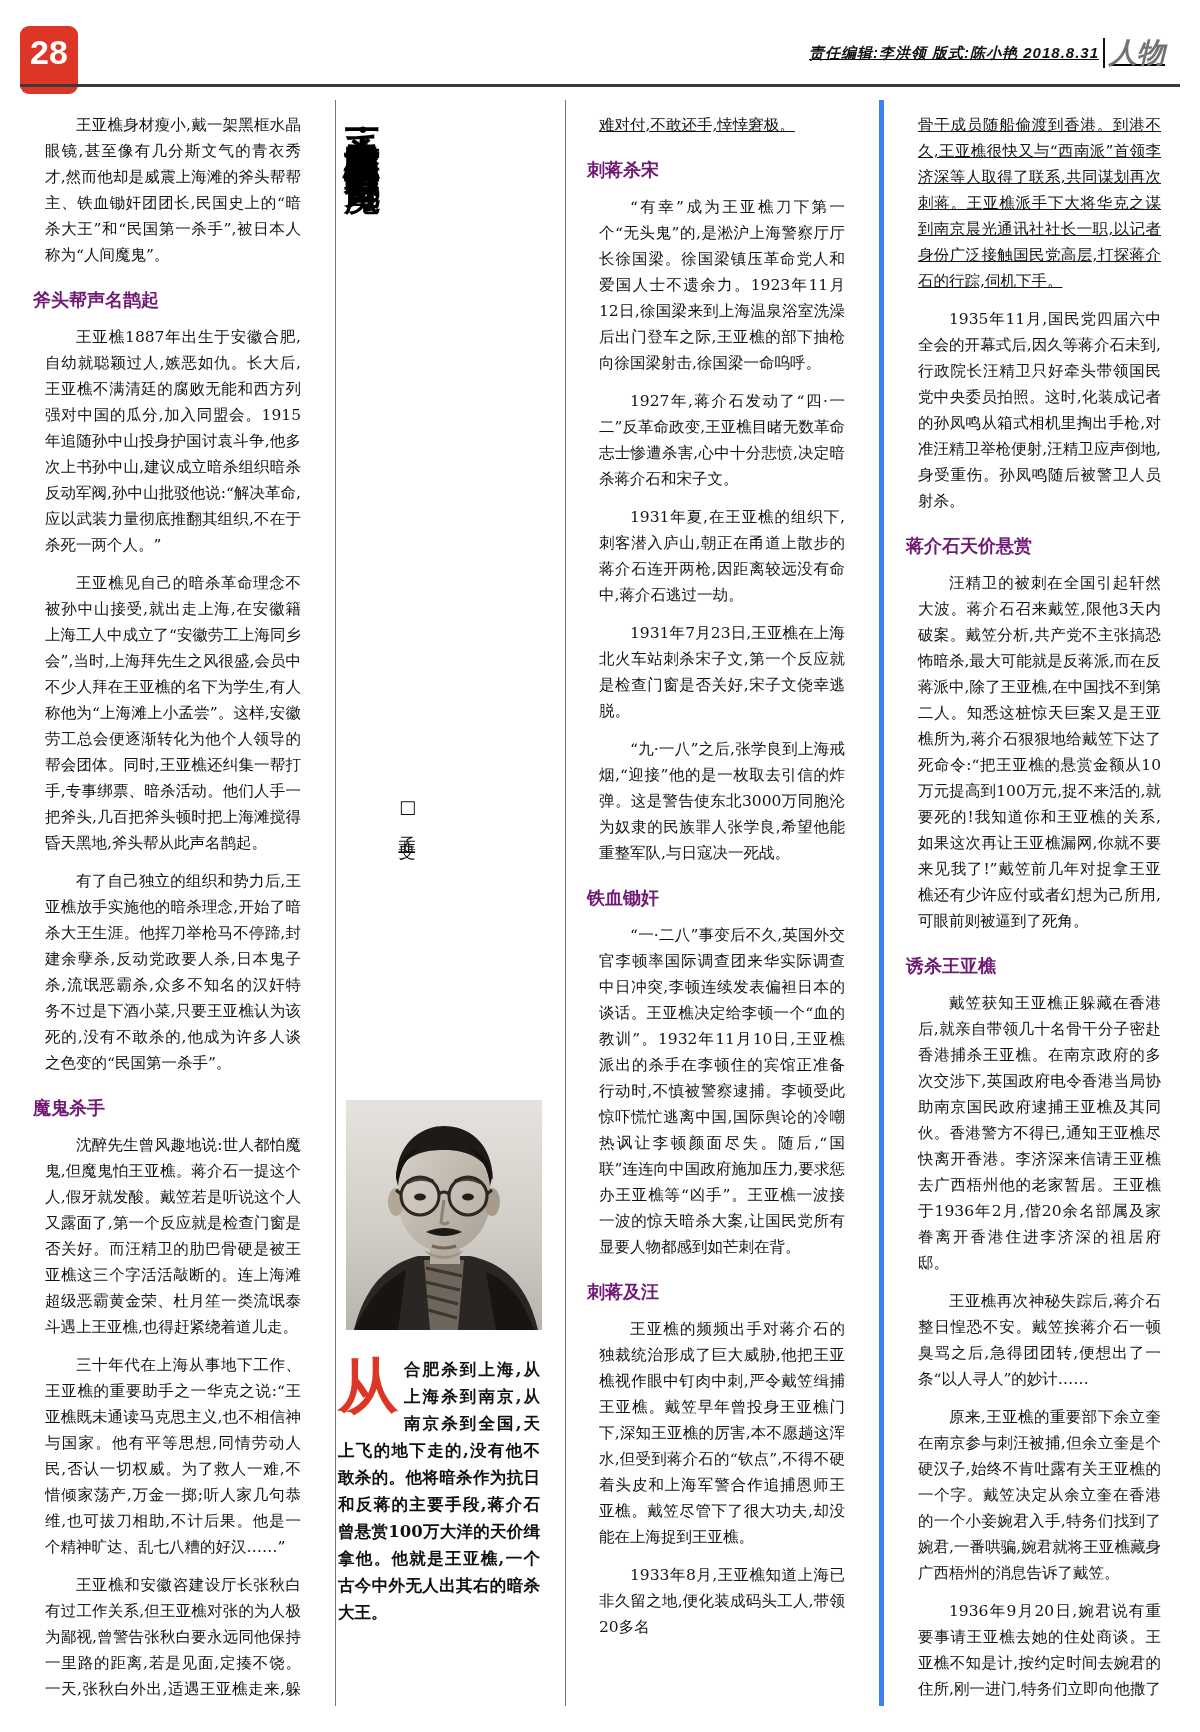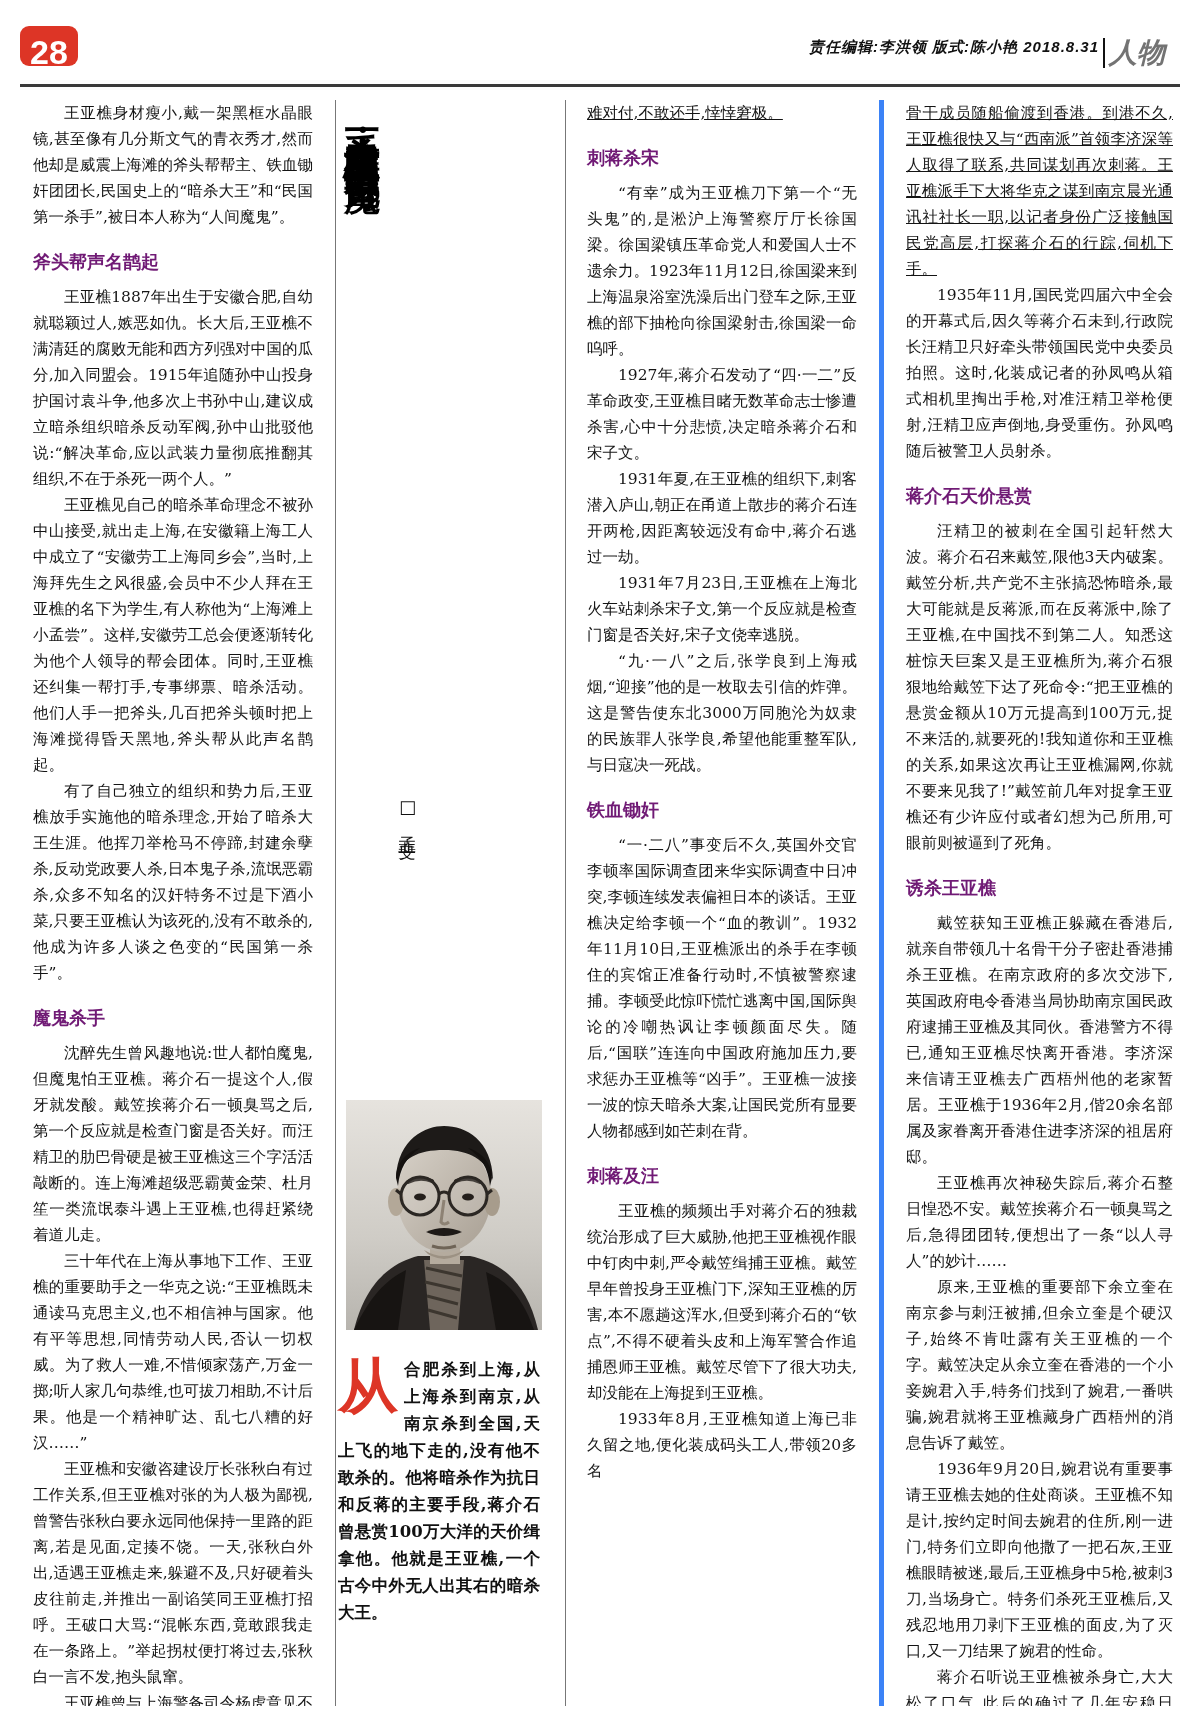--- a/index.html
+++ b/index.html
@@ -1,33 +1,33 @@
 <!DOCTYPE html>
 <html style="--accent-red: #dd3526; --rule-dark: #3a3a3a;"><head>
 <meta charset="utf-8">
 <style>
   html,body{margin:0;padding:0;background:#888;}
   .page{position:relative;width:1200px;height:1732px;background:#ffffff;margin:0 auto;overflow:hidden;
         font-family:"DejaVu Serif",serif;}
   
-  .page-num{position:absolute;left:20px;top:26px;width:58px;height:40px;background:var(--accent-red,#dd3526);
+  .page-num{position:absolute;left:20px;top:26px;width:58px;height:68px;background:var(--accent-red,#dd3526);
             border-radius:9px;color:#fff;font:700 34px/52px "Liberation Sans",sans-serif;text-align:center;}
-  .header-right{position:absolute;right:35px;top:38px;display:flex;gap:4px;}
+  .header-right{position:absolute;right:35px;top:38px;display:flex;align-items:center;gap:4px;text-decoration:underline;}
   .editor-info{font:italic 700 15px "Liberation Sans",sans-serif;color:#111;letter-spacing:1px;}
   .header-sep{width:2px;height:30px;background:#111;}
   .section-label{font:italic 700 28px/30px "Liberation Sans",sans-serif;color:#737373;}
   .header-rule{position:absolute;left:20px;right:20px;top:84px;height:3px;background:#3a3a3a;}
   
   .body{position:absolute;top:100px;left:33px;right:20px;bottom:26px;display:flex;}
   .col{font-size:15.5px;line-height:26px;text-align:justify;color:#141414;overflow:hidden;}
   .col-1{width:280px;}
   .col-2{width:215px;margin-left:22px;border-left:1px solid #777;position:relative;flex-shrink:0;}
   .col-3{width:292px;margin-left:14px;border-left:1px solid #777;padding-left:21px;box-sizing:border-box;}
   .col-4{width:294px;margin-left:22px;border-left:5px solid #3b82f6;padding-left:22px;box-sizing:border-box;}
-  .para{margin:0;text-indent:2em;}
+  .para{margin:12px;text-indent:2em;}
   .para.cont{text-indent:0;text-decoration:underline;}
   .sec-heading{font:700 18px "Liberation Sans",sans-serif;color:#701a75;margin:20px 0 10px 0;text-align:left;}
   
   .vertical-headline{position:absolute;top:22px;left:14px;writing-mode:vertical-rl;text-orientation:upright;
                      font-family:"DejaVu Serif",serif;font-weight:700;font-size:36px;letter-spacing:-4px;
                      color:#000;height:560px;}
   .author-byline{position:absolute;top:696px;left:58px;writing-mode:vertical-rl;text-orientation:upright;
                  font-size:18px;letter-spacing:5px;color:#111;}
   .portrait{position:absolute;top:1000px;left:10px;width:196px;height:230px;display:block;}
   .intro{position:absolute;top:1256px;left:2px;width:202px;font-weight:700;font-size:16.5px;line-height:27px;
@@ -49,21 +49,21 @@
 
   <div class="body">
 
     <div class="col col-1">
         <p class="para">王亚樵身材瘦小,戴一架黑框水晶眼镜,甚至像有几分斯文气的青衣秀才,然而他却是威震上海滩的斧头帮帮主、铁血锄奸团团长,民国史上的“暗杀大王”和“民国第一杀手”,被日本人称为“人间魔鬼”。</p>
         <h3 class="sec-heading">斧头帮声名鹊起</h3>
         <p class="para">王亚樵1887年出生于安徽合肥,自幼就聪颖过人,嫉恶如仇。长大后,王亚樵不满清廷的腐败无能和西方列强对中国的瓜分,加入同盟会。1915年追随孙中山投身护国讨袁斗争,他多次上书孙中山,建议成立暗杀组织暗杀反动军阀,孙中山批驳他说:“解决革命,应以武装力量彻底推翻其组织,不在于杀死一两个人。”</p>
         <p class="para">王亚樵见自己的暗杀革命理念不被孙中山接受,就出走上海,在安徽籍上海工人中成立了“安徽劳工上海同乡会”,当时,上海拜先生之风很盛,会员中不少人拜在王亚樵的名下为学生,有人称他为“上海滩上小孟尝”。这样,安徽劳工总会便逐渐转化为他个人领导的帮会团体。同时,王亚樵还纠集一帮打手,专事绑票、暗杀活动。他们人手一把斧头,几百把斧头顿时把上海滩搅得昏天黑地,斧头帮从此声名鹊起。</p>
         <p class="para">有了自己独立的组织和势力后,王亚樵放手实施他的暗杀理念,开始了暗杀大王生涯。他挥刀举枪马不停蹄,封建余孽杀,反动党政要人杀,日本鬼子杀,流氓恶霸杀,众多不知名的汉奸特务不过是下酒小菜,只要王亚樵认为该死的,没有不敢杀的,他成为许多人谈之色变的“民国第一杀手”。</p>
         <h3 class="sec-heading">魔鬼杀手</h3>
-        <p class="para">沈醉先生曾风趣地说:世人都怕魔鬼,但魔鬼怕王亚樵。蒋介石一提这个人,假牙就发酸。戴笠挨蒋介石一顿臭骂之后,第一个反应就是检查门窗是否关好。而汪精卫的肋巴骨硬是被王亚樵这三个字活活敲断的。连上海滩超级恶霸黄金荣、杜月笙一类流氓泰斗遇上王亚樵,也得赶紧绕着道儿走。</p>
+        <p class="para">沈醉先生曾风趣地说:世人都怕魔鬼,但魔鬼怕王亚樵。蒋介石一提这个人,假牙就发酸。戴笠若是听说这个人又露面了,第一个反应就是检查门窗是否关好。而汪精卫的肋巴骨硬是被王亚樵这三个字活活敲断的。连上海滩超级恶霸黄金荣、杜月笙一类流氓泰斗遇上王亚樵,也得赶紧绕着道儿走。</p>
         <p class="para">三十年代在上海从事地下工作、王亚樵的重要助手之一华克之说:“王亚樵既未通读马克思主义,也不相信神与国家。他有平等思想,同情劳动人民,否认一切权威。为了救人一难,不惜倾家荡产,万金一掷;听人家几句恭维,也可拔刀相助,不计后果。他是一个精神旷达、乱七八糟的好汉……”</p>
         <p class="para">王亚樵和安徽咨建设厅长张秋白有过工作关系,但王亚樵对张的为人极为鄙视,曾警告张秋白要永远同他保持一里路的距离,若是见面,定揍不饶。一天,张秋白外出,适遇王亚樵走来,躲避不及,只好硬着头皮往前走,并推出一副谄笑同王亚樵打招呼。王破口大骂:“混帐东西,竟敢跟我走在一条路上。”举起拐杖便打将过去,张秋白一言不发,抱头鼠窜。</p>
         <p class="para">王亚樵曾与上海警备司令杨虎意见不一发生冲突,因王个子矮小,竟爬上凳子抽了杨虎两个巴掌,这位握兵千万的司令深知王亚樵</p>
       </div>
 
     <div class="col col-2">
       <div class="vertical-headline">王亚樵:魔鬼都害怕的民国第一杀手</div>
       <div class="author-byline"><span>□</span><span>孟斐</span></div>
 
       <svg class="portrait" viewBox="0 0 196 230" xmlns="http://www.w3.org/2000/svg">

